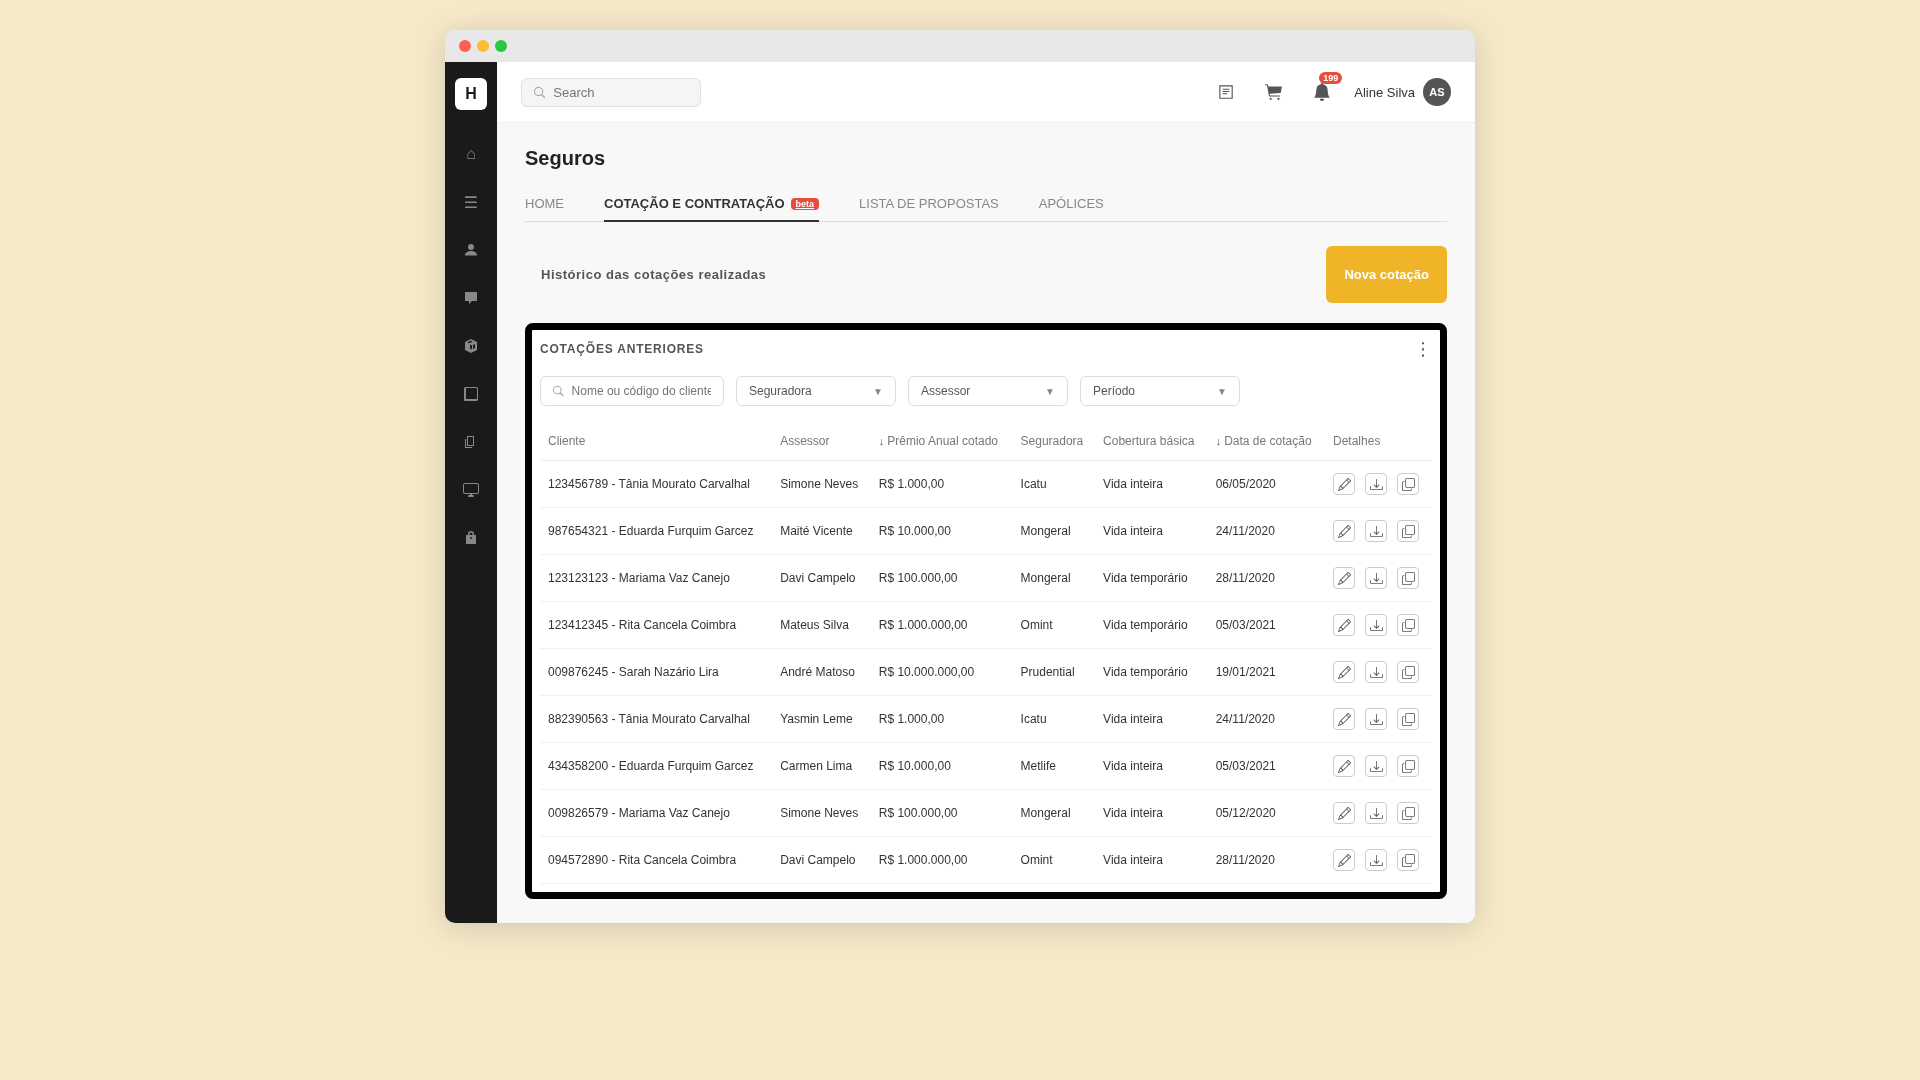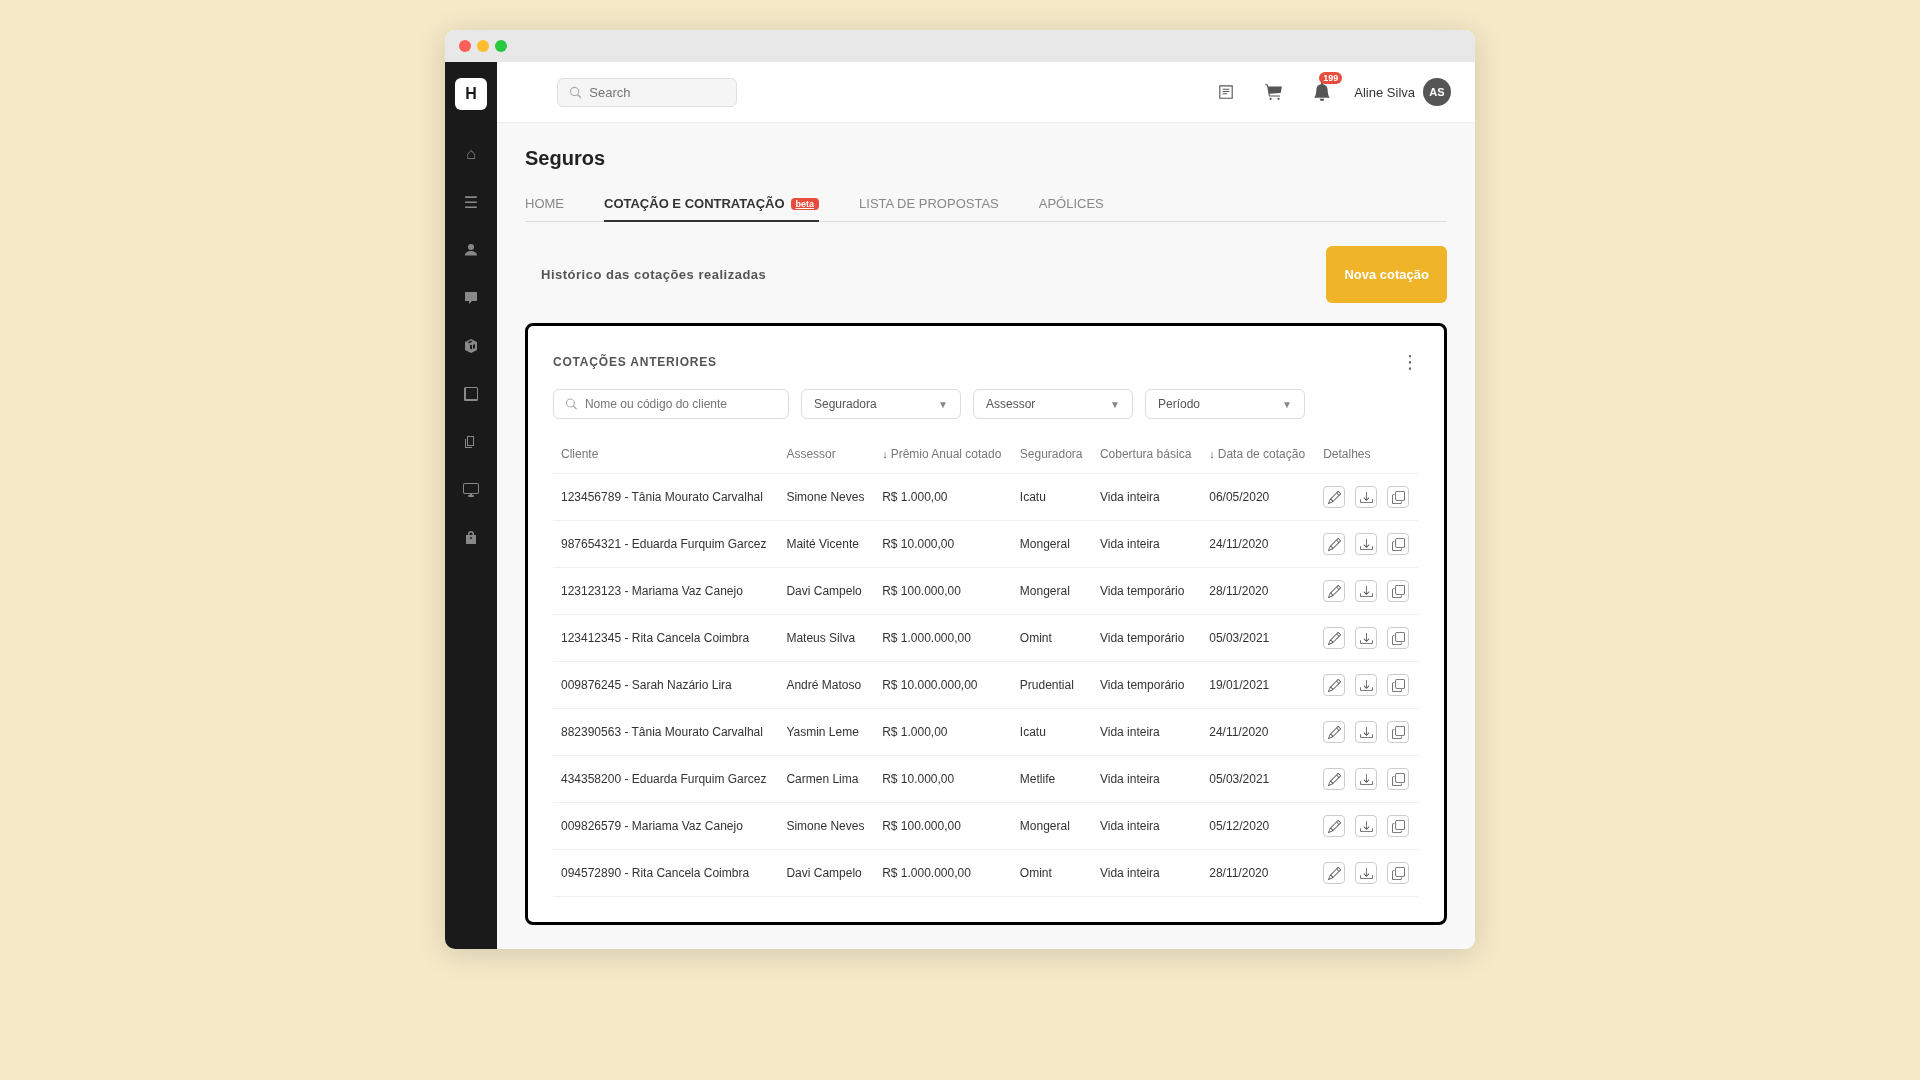--- a/index.html
+++ b/index.html
@@ -104,21 +104,20 @@
 
     .search-box {
       display: flex;
       align-items: center;
       gap: 8px;
       background: #f5f5f5;
       border: 1px solid #e0e0e0;
       border-radius: 6px;
       padding: 6px 12px;
       width: 180px;
-      margin-left: 36px;
     }
     .search-box input {
       border: none;
       background: transparent;
       outline: none;
       font-size: 13px;
       color: #999;
       width: 100%;
     }
 
@@ -249,22 +248,22 @@
       border-radius: 6px;
       font-size: 13px;
       font-weight: 600;
       cursor: pointer;
     }
 
     
     .card {
       background: #fff;
       border-radius: 8px;
-      border: 3px solid #000000;
-      padding: 25px;
+      border: 7px solid #000000;
+      padding: 8px;
     }
 
     .card-header {
       display: flex;
       align-items: center;
       justify-content: space-between;
       margin-bottom: 16px;
     }
 
     .card-title {
@@ -288,21 +287,21 @@
       margin-bottom: 20px;
     }
 
     .filter-search {
       display: flex;
       align-items: center;
       gap: 8px;
       border: 1px solid #ddd;
       border-radius: 6px;
       padding: 7px 12px;
-      width: 236px;
+      width: 184px;
       background: #fff;
     }
     .filter-search input {
       border: none;
       outline: none;
       font-size: 12px;
       color: #999;
       width: 100%;
     }
     .filter-search-icon { color: #aaa; font-size: 13px; }

